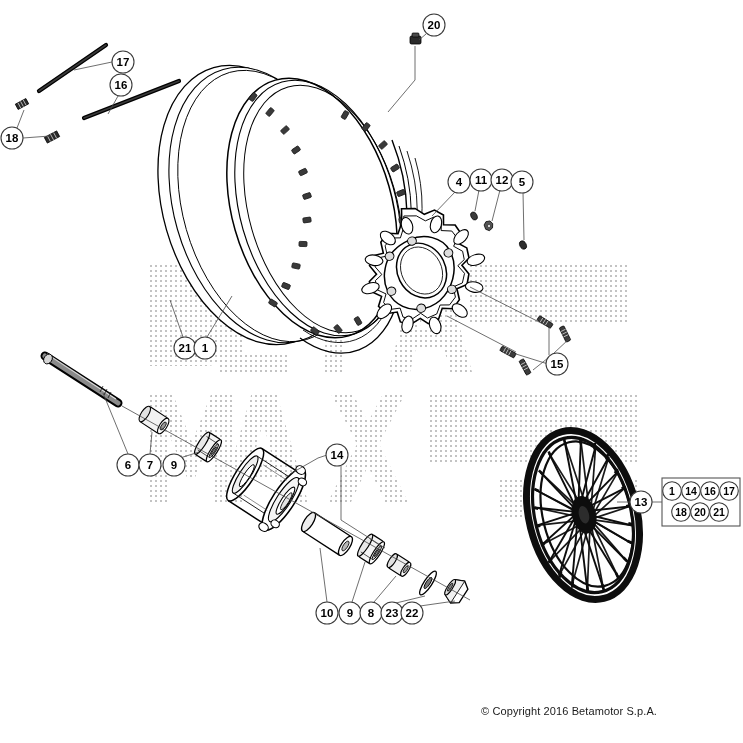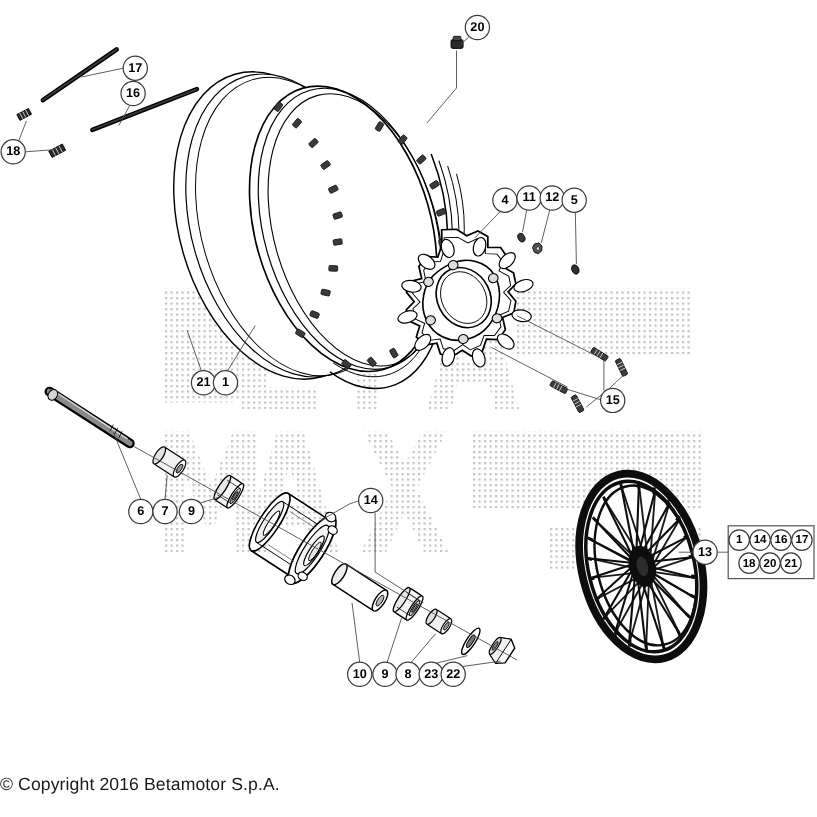--- a/index.html
+++ b/index.html
@@ -35,23 +35,23 @@
     dominant-baseline: central;
   }
   .callout-text.small {
     font-size: 10.5px;
   }
   .copyright {
     position: absolute;
     left: 0;
     top: 705px;
     width: 657px;
-    text-align: left;
+    text-align: right;
     font-family: "Liberation Sans", sans-serif;
-    font-size: 16px;
+    font-size: 11px;
     color: #1a1a1a;
     letter-spacing: 0.1px;
   }
   .bubble-circle {
     fill: #ffffff;
     stroke: #3a3a3a;
     stroke-width: 1.1;
   }
   .leader {
     stroke: #4a4a4a;

